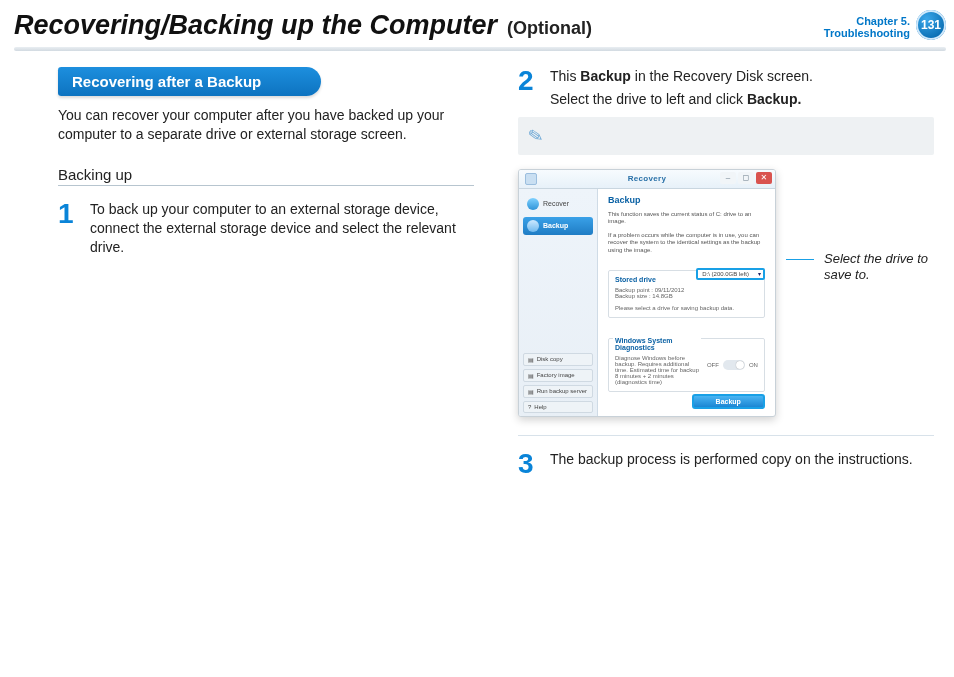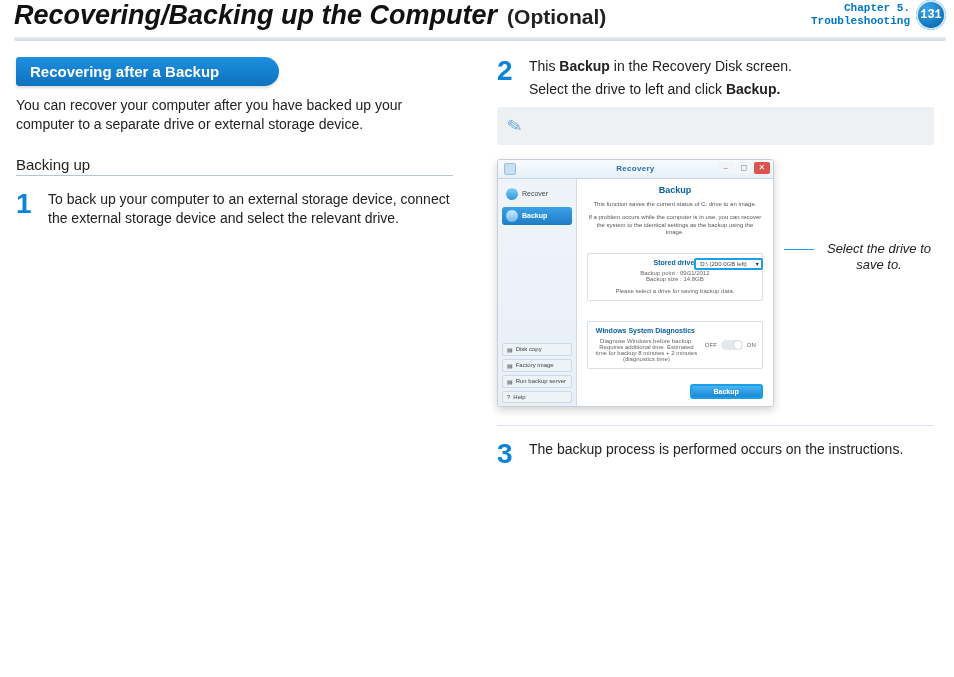--- a/index.html
+++ b/index.html
@@ -14,39 +14,39 @@
     width:954px;height:677px;
     font-family:"Segoe UI",Arial,Helvetica,sans-serif;
     color:var(--ink);
     background:#fff;
     position:relative;
     box-sizing:border-box;
   }
   
   .hdr{
     display:flex;align-items:flex-start;justify-content:space-between;
-    padding:0 8px 0 14px;
+    padding:10px 8px 0 14px;
   }
   .hdr-left{display:flex;align-items:baseline;gap:10px;}
   .title{font-size:27px;font-weight:800;font-style:italic;color:#111;}
-  .title-sub{font-size:21px;font-weight:700;}
-  .hdr-right{display:flex;align-items:center;gap:6px;font-family:Liberation Mono, monospace;}
+  .title-sub{font-size:18px;font-weight:700;}
+  .hdr-right{display:flex;align-items:flex-end;gap:6px;}
   .chap{font-size:11px;font-weight:700;color:var(--blue);text-align:right;line-height:1.15;}
   .badge{
     width:30px;height:30px;border-radius:50%;
     background:radial-gradient(circle at 35% 30%, #3aa7ea 0%, #0b6fb4 70%);
     color:#fff;display:flex;align-items:center;justify-content:center;
     font-size:12px;font-weight:700;box-shadow:0 0 0 2px #cfe8fb inset;
   }
   .hdr-rule{
     height:4px;margin:6px 8px 0 14px;border-radius:2px;
     background:linear-gradient(180deg,#e9eef2 0,#d2dae1 100%);
   }
   
-  .cols{display:flex;gap:44px;padding:16px 20px 0 16px;}
+  .cols{display:flex;gap:44px;padding:16px 20px 0 16px;margin-left:42px;}
   .col{flex:1;min-width:0;}
   
   .pill{
     display:inline-block;
     background:linear-gradient(180deg,#1d8fde 0,#0d73c0 100%);
     color:#fff;font-weight:700;font-size:15px;
     padding:6px 60px 6px 14px;
     border-radius:4px 18px 18px 4px;
     box-shadow:0 2px 3px rgba(0,0,0,.15);
     margin-bottom:10px;
@@ -62,21 +62,21 @@
   .b{font-weight:700;}
   
   .note{
     display:flex;align-items:center;gap:8px;
     background:#eef1f3;
     padding:8px 10px;margin-top:8px;border-radius:2px;
     font-size:13.5px;
   }
   .note .ico{color:#6fa9d6;font-size:18px;transform:rotate(-10deg);}
   
-  .shotwrap{display:flex;align-items:flex-start;gap:10px;margin-top:14px;text-align:center;}
+  .shotwrap{display:flex;align-items:flex-start;gap:10px;margin-top:14px;}
   .shot{
     width:328px;height:246px;background:#fff;position:relative;
     border:1px solid #c8d1d8;border-radius:3px;box-shadow:0 3px 8px rgba(0,0,0,.18);
     overflow:hidden;font-size:7px;color:#444;
   }
   
   .wchrome{
     height:18px;background:linear-gradient(180deg,#f7fbfe,#e7f1f9);
     border-bottom:1px solid #c9d6e0;display:flex;align-items:center;justify-content:center;
     font-size:8px;color:#3a6;position:relative;
@@ -137,21 +137,21 @@
     </div>
     <div class="badge">131</div>
   </div>
 </div>
 <div class="hdr-rule"></div>
 
 <div class="cols">
 
   <div class="col">
     <div class="pill">Recovering after a Backup</div>
-    <div class="bodytext">You can recover your computer after you have backed up your computer to a separate drive or external storage device.</div>
+    <div class="bodytext">You can recover your computer after you have backed up your computer to a separate drive or external storage screen.</div>
 
     <div class="sect-h">Backing up</div>
     <div class="thin-rule"></div>
 
     <div class="step">
       <div class="num">1</div>
       <div class="txt">To back up your computer to an external storage device, connect the external storage device and select the relevant drive.</div>
     </div>
   </div>
 
@@ -242,16 +242,16 @@
         </div>
       </div>
       <div class="leader"></div>
       <div class="callout">Select the drive to save to.</div>
     </div>
 
     <div class="thin-rule-lite" style="margin-top:18px"></div>
 
     <div class="step">
       <div class="num">3</div>
-      <div class="txt">The backup process is performed occurs on the instructions.</div>
+      <div class="txt">The backup process is performed copy on the instructions.</div>
     </div>
   </div>
 </div>
 
 </body></html>

